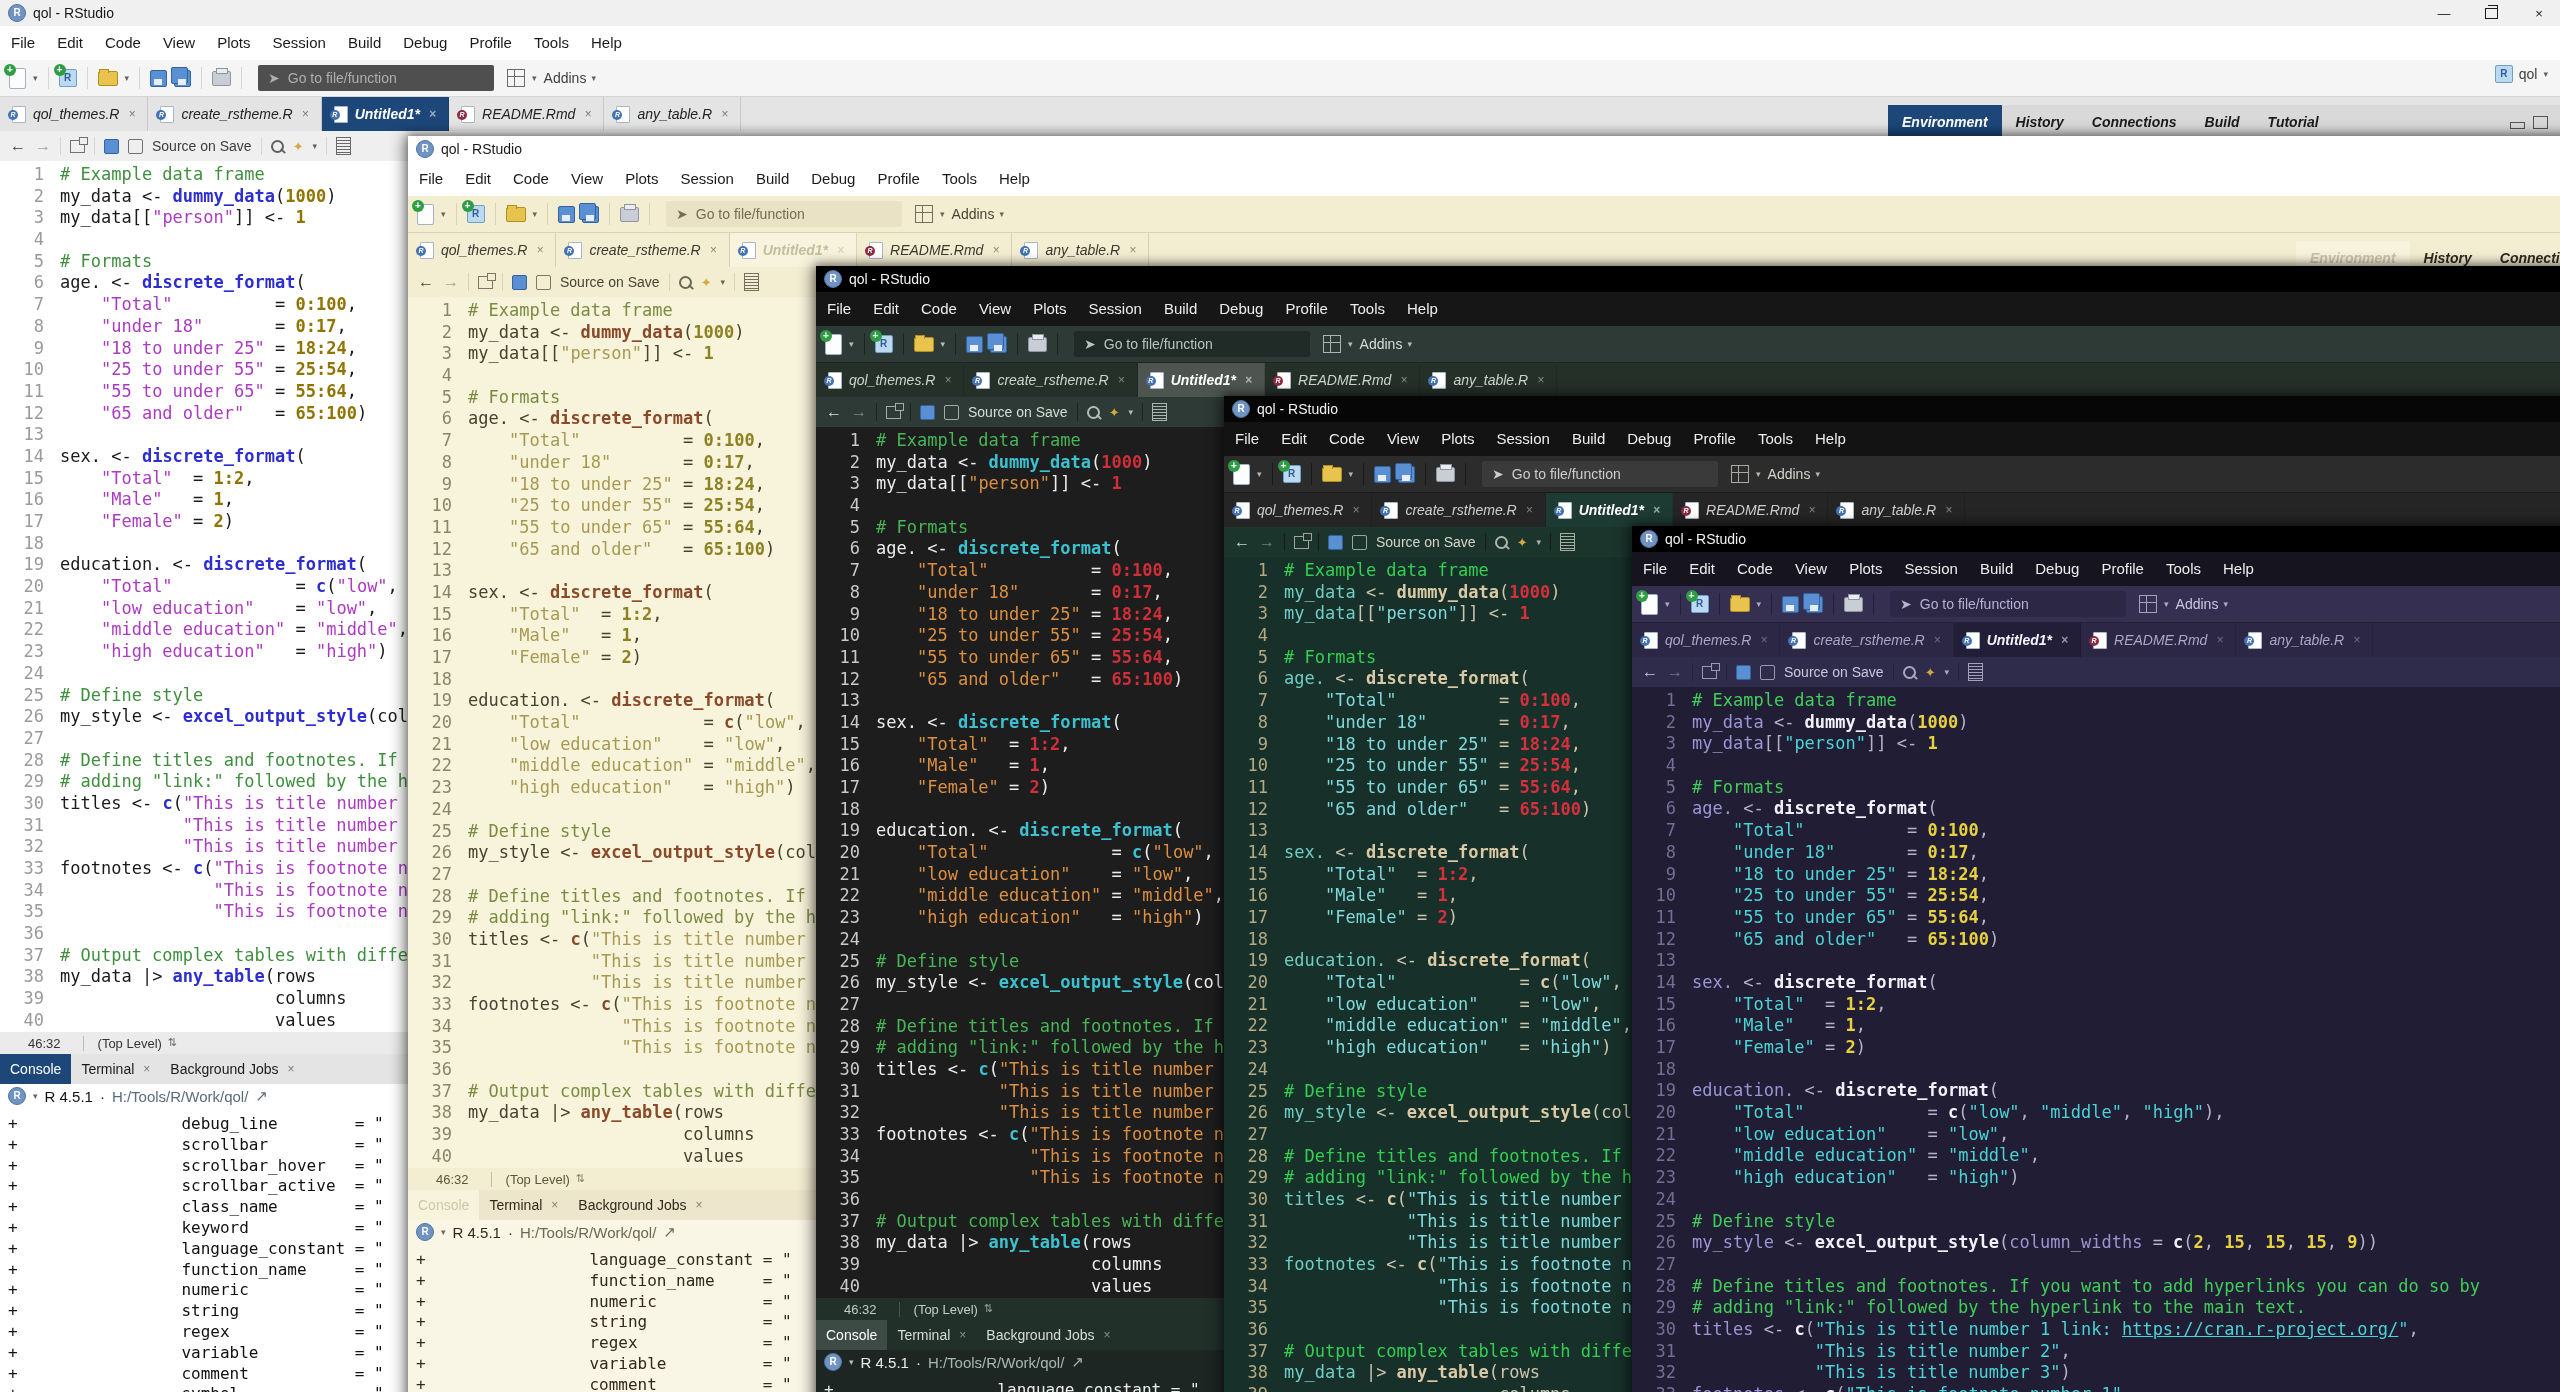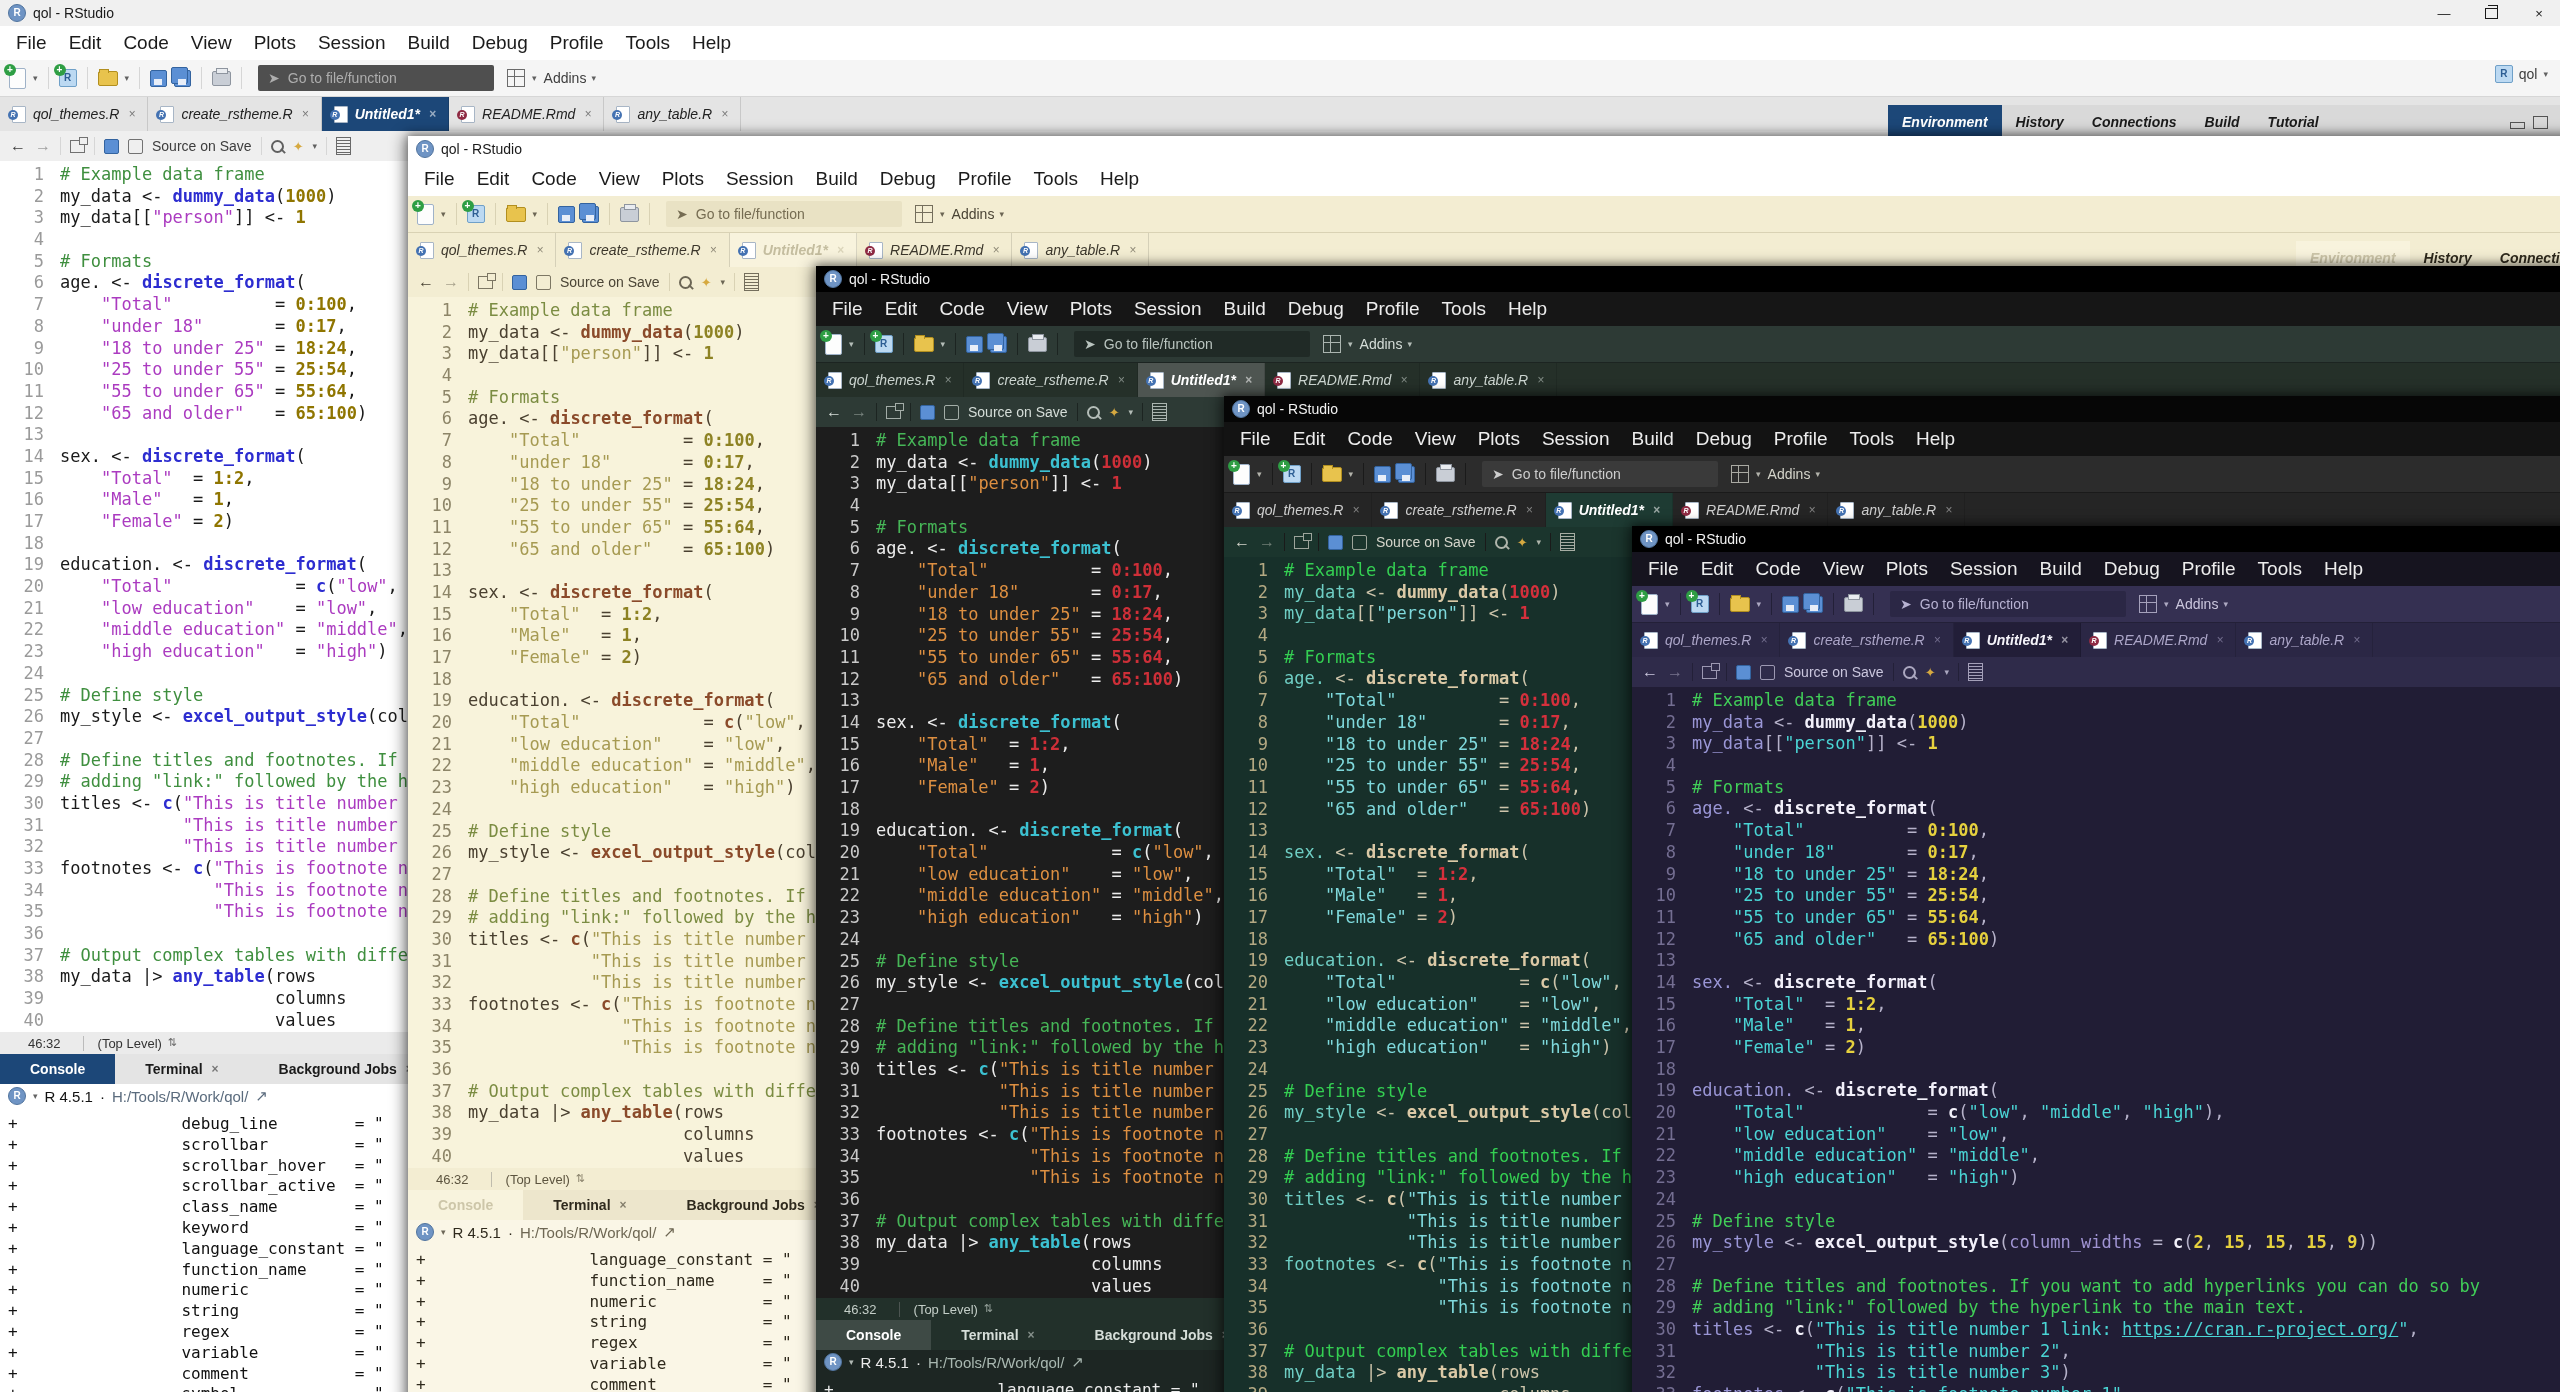--- a/index.html
+++ b/index.html
@@ -9,21 +9,21 @@
        box-shadow:-4px 0 14px rgba(0,0,0,.45), 0 -2px 8px rgba(0,0,0,.3);}
   
   .titlebar{height:26px;flex:0 0 26px;background:var(--title-bg);color:var(--title-fg);
        display:flex;align-items:center;padding-left:8px;font-size:14px;position:relative;}
   .title-text{margin-left:7px;}
   .wincontrols{position:absolute;right:14px;top:0;height:26px;display:flex;align-items:center;gap:34px;color:var(--title-fg);}
   .wc{width:14px;text-align:center;font-size:13px;cursor:default;}
   .wc-restore{width:11px;height:9px;border:1px solid var(--title-fg);position:relative;background:transparent;}
   .wc-restore::before{content:"";position:absolute;left:2px;top:-4px;width:9px;height:7px;border:1px solid var(--title-fg);border-bottom:none;border-left:none;}
   .menubar{height:34px;flex:0 0 34px;background:var(--menu-bg);color:var(--menu-fg);
-       display:flex;align-items:center;padding-left:5px;font-size:19px;}
+       display:flex;align-items:center;font-size:15px;}
   .menu-item{padding:0 11px;line-height:34px;}
   .toolbar{height:36px;flex:0 0 36px;background:var(--toolbar-bg);border-bottom:1px solid var(--toolbar-border);
        display:flex;align-items:center;padding-left:9px;gap:7px;color:var(--edtb-fg);position:relative;}
   .tb-sep{width:1px;height:22px;background:var(--toolbar-border);margin:0 3px;}
   .caret{font-size:9px;color:var(--edtb-fg);opacity:.8;}
   
   .ic-sheet{display:inline-block;width:15px;height:19px;background:#fdfdfd;border:1px solid #9fb2c8;border-radius:2px;position:relative;}
   .ic-newdoc::after{content:"+";position:absolute;left:-6px;top:-5px;width:12px;height:12px;background:#2e9e44;color:#fff;
        border-radius:50%;font-size:10px;line-height:12px;text-align:center;font-weight:bold;}
   .ic-cube{display:inline-block;width:16px;height:16px;background:#bcd9f2;border:1px solid #6fa0c8;color:#2d5e94;
@@ -91,21 +91,21 @@
   .tok-a{color:var(--tok-arg);}
   .tok-l{color:var(--tok-lnk);text-decoration:underline;}
   .tok-i{color:var(--code-fg);}
   
   .statusbar{height:22px;flex:0 0 22px;background:var(--status-bg);color:var(--status-fg);display:flex;align-items:center;
        font-size:13px;padding-left:28px;gap:0;}
   .scope{border-left:1px solid rgba(128,128,128,.45);margin-left:22px;padding-left:14px;display:flex;gap:6px;}
   .updown{font-size:11px;opacity:.7;}
   
   .constabs{height:30px;flex:0 0 30px;background:var(--constab-bg);display:flex;align-items:stretch;font-size:14px;}
-  .ctab{display:flex;align-items:center;gap:7px;padding:0 30px;color:var(--constab-fg);font-weight:bold;white-space:nowrap;}
+  .ctab{display:flex;align-items:center;gap:7px;padding:0 10px;color:var(--constab-fg);font-weight:normal;white-space:nowrap;}
   .ctab.active{background:var(--constab-active-bg);color:var(--constab-active-fg);}
   .rline{height:24px;flex:0 0 24px;background:var(--console-bg);color:var(--console-fg);display:flex;align-items:center;
        gap:7px;padding-left:8px;font-size:15px;}
   .rball{display:inline-block;width:16px;height:16px;border-radius:50%;background:#6f94c4;border:1px solid #51749e;
        color:#fff;font-size:10px;font-weight:bold;text-align:center;line-height:16px;}
   .rpath{color:var(--console-meta);}
   .consoleout{flex:1 1 auto;background:var(--console-bg);color:var(--console-fg);overflow:hidden;padding:6px 0 0 8px;}
   .con-line{height:20.8px;white-space:pre;font-family:"DejaVu Sans Mono",monospace;font-size:16px;line-height:20.8px;}
 </style>
 </head>

